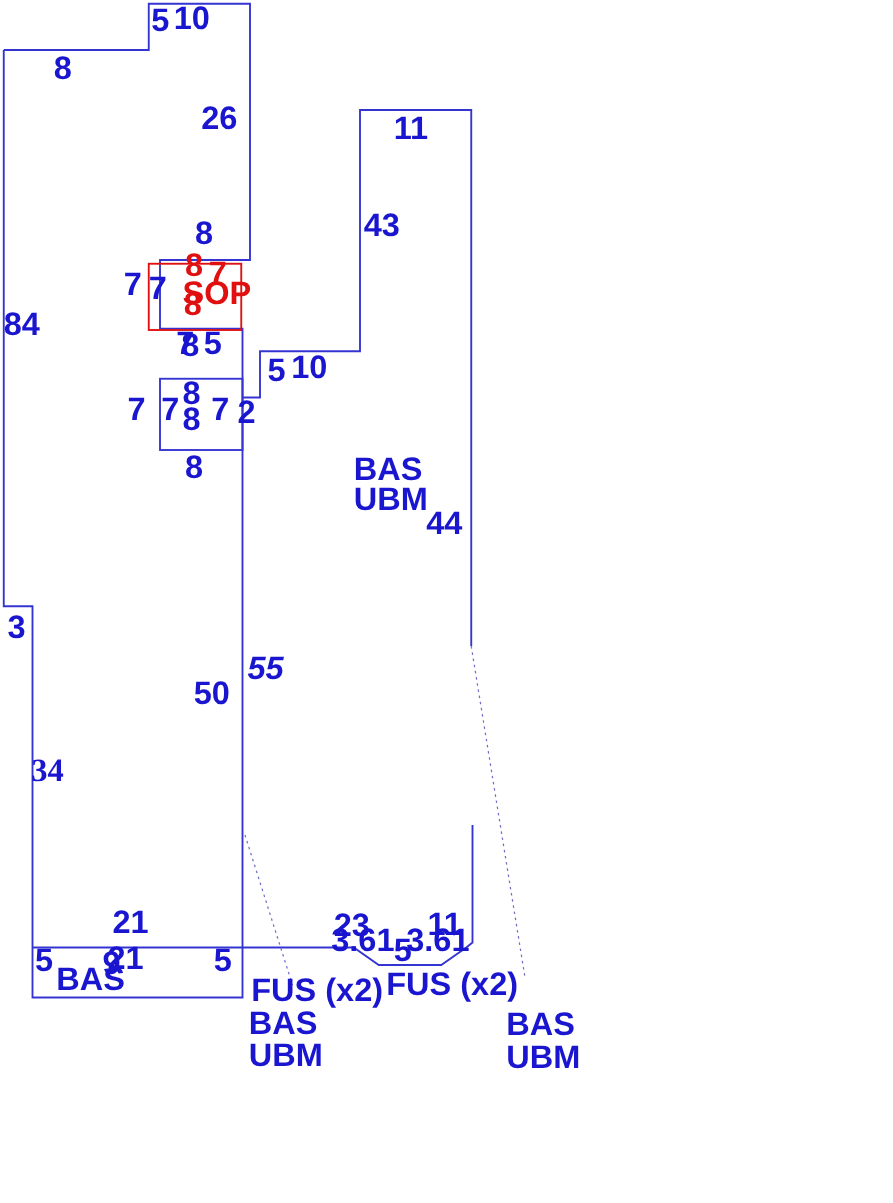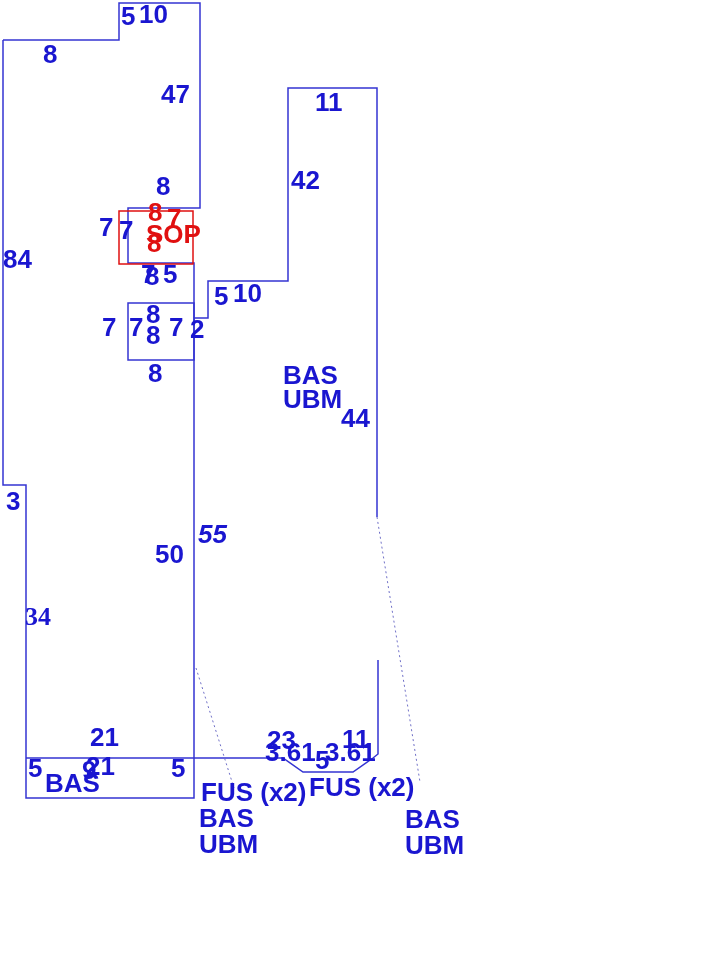--- a/index.html
+++ b/index.html
@@ -32,25 +32,25 @@
       <polyline points="194,318 208,318 208,281 288,281 288,88 377,88 377,517" fill="none" stroke="#3434d2" stroke-width="1.5"></polyline>
       <rect x="128" y="303" width="66" height="57" fill="none" stroke="#3434d2" stroke-width="1.5"></rect>
       <rect x="119" y="211" width="74" height="53" fill="none" stroke="#e01010" stroke-width="1.5"></rect>
       <polyline points="196,668 234,788" fill="none" stroke="#7070c8" stroke-width="1" stroke-dasharray="2 3"></polyline>
       <polyline points="377,517 420,782" fill="none" stroke="#7070c8" stroke-width="1" stroke-dasharray="2 3"></polyline>
     </svg>
   <div id="labels">
       <div class="lbl" style="left: 121px; top: 3px;">5</div>
       <div class="lbl" style="left: 139px; top: 1px;">10</div>
       <div class="lbl" style="left: 43px; top: 41px;">8</div>
-      <div class="lbl" style="left: 161px; top: 81px;">47</div>
+      <div class="lbl" style="left: 161px; top: 81px;">26</div>
       <div class="lbl" style="left: 156px; top: 173px;">8</div>
       <div class="lbl" style="left: 3px; top: 246px;">84</div>
       <div class="lbl" style="left: 315px; top: 89px;">11</div>
-      <div class="lbl" style="left: 291px; top: 167px;">42</div>
+      <div class="lbl" style="left: 291px; top: 167px;">43</div>
       <div class="lbl" style="left: 99px; top: 214px;">7</div>
       <div class="lbl" style="left: 119px; top: 217px;">7</div>
       <div class="lbl" style="left: 148px; top: 199px; color: rgb(224, 16, 16);">8</div>
       <div class="lbl" style="left: 167px; top: 205px; color: rgb(224, 16, 16);">7</div>
       <div class="lbl" style="left: 146px; top: 221px; color: rgb(224, 16, 16);">SOP</div>
       <div class="lbl" style="left: 147px; top: 230px; color: rgb(224, 16, 16);">8</div>
       <div class="lbl" style="left: 141px; top: 261px;">7</div>
       <div class="lbl" style="left: 145px; top: 263px;">8</div>
       <div class="lbl" style="left: 163px; top: 261px;">5</div>
       <div class="lbl" style="left: 214px; top: 283px;">5</div>

